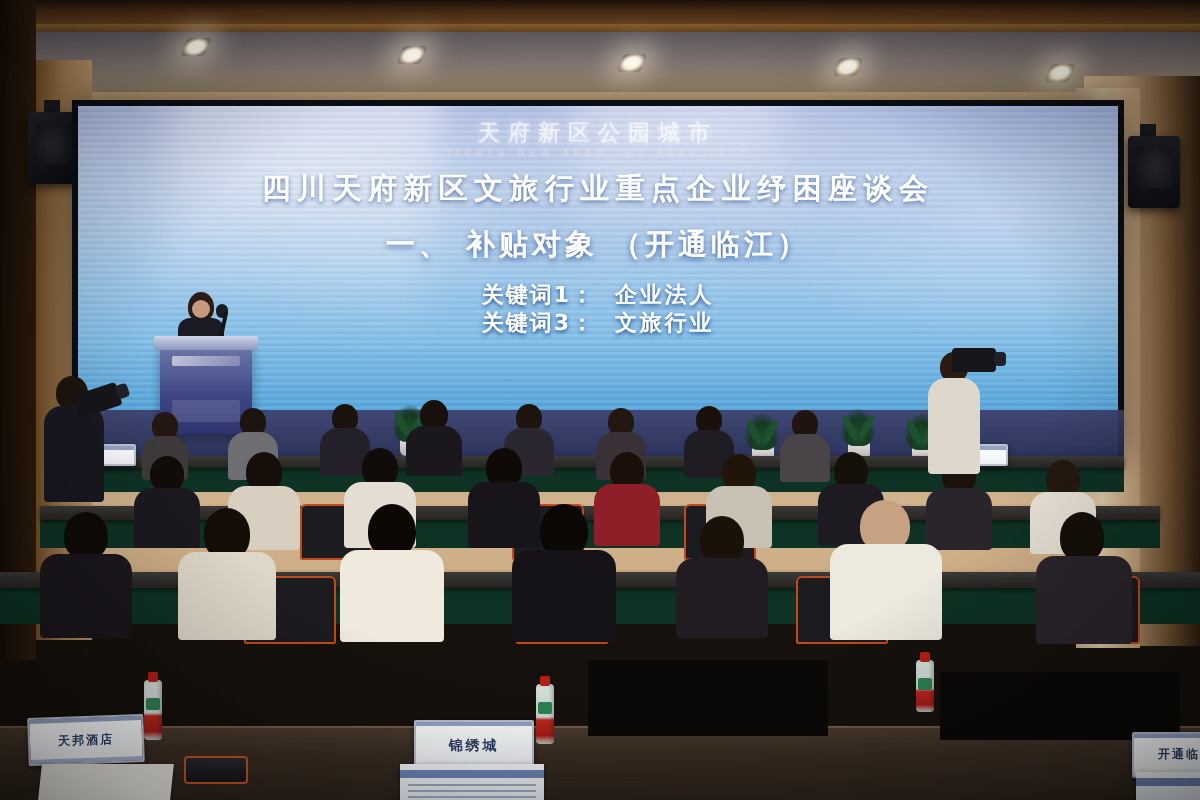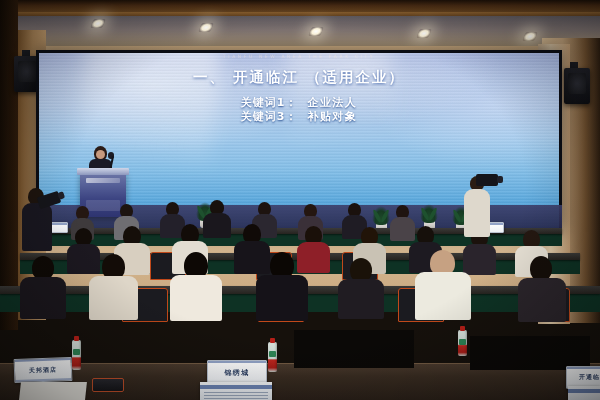--- a/index.html
+++ b/index.html
@@ -297,28 +297,30 @@
   <div class="speaker-box" style="left:14px;top:56px;"></div>
   <div class="speaker-bracket" style="right:22px;top:62px;"></div>
   <div class="speaker-box" style="right:10px;top:68px;"></div>
 
   <div class="screen-frame">
     <div class="screen">
       <div class="beam"></div>
       <div class="beam2"></div>
 
       <div class="slide-text">
+        <div class="watermark">天府新区公园城市</div>
         <div class="watermark-en">TIANFU NEW AREA THE PARK CITY</div>
-        <div class="subtitle">一、 开通临江 （适用企业）</div>
+        <div class="title1">四川天府新区文旅行业重点企业纾困座谈会</div>
+        <div class="subtitle">一、 补贴对象 （开通临江）</div>
         <div class="kw-block">
           <div class="kw-row">
             <span class="lbl">关键词1：</span><span class="val">企业法人</span>
           </div>
           <div class="kw-row">
-            <span class="lbl">关键词3：</span><span class="val">补贴对象</span>
+            <span class="lbl">关键词3：</span><span class="val">文旅行业</span>
           </div>
         </div>
       </div>
 
       <div class="scan"></div>
     </div>
   </div>
 
   <div class="stage-base"></div>
 

